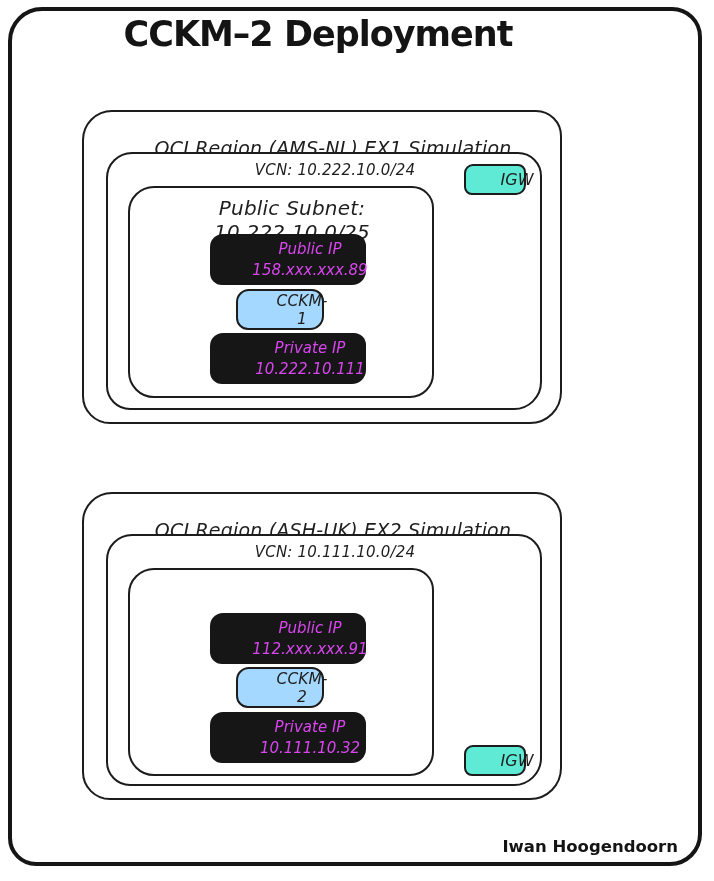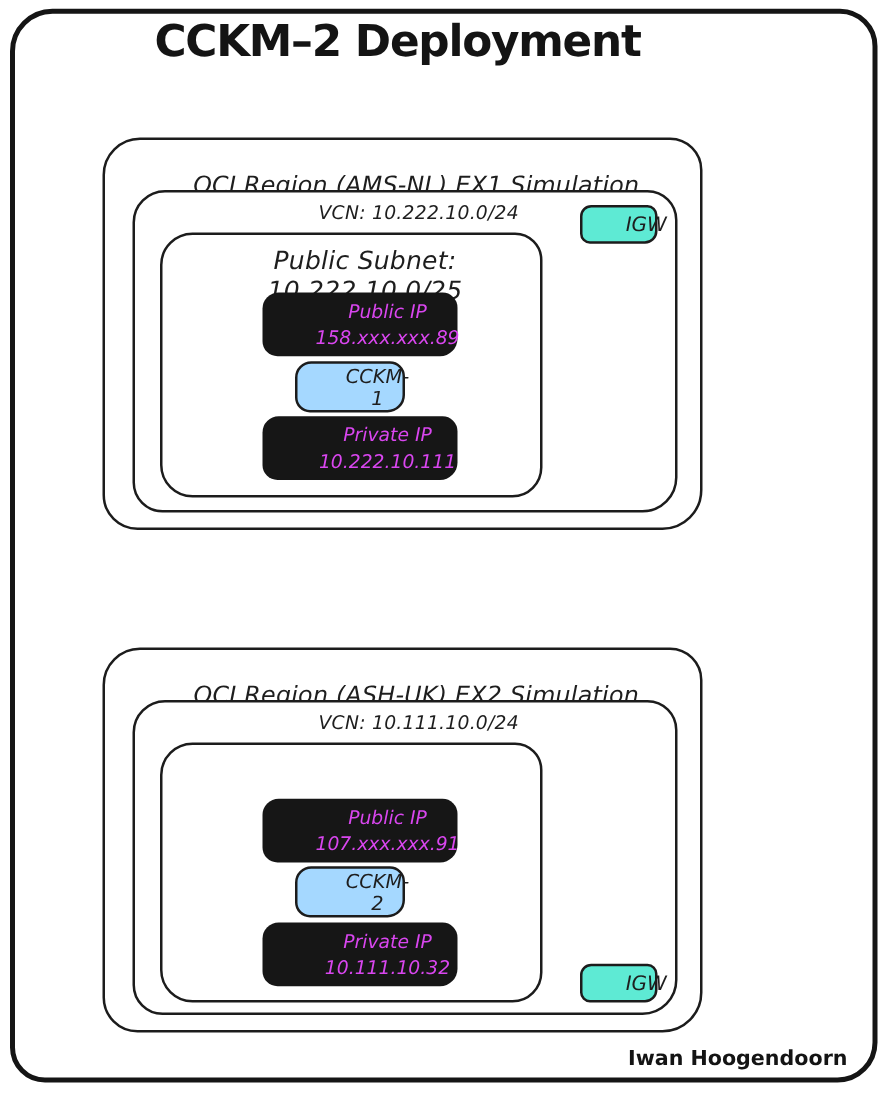--- a/index.html
+++ b/index.html
@@ -37,21 +37,21 @@
   .box {
     position: absolute;
     background: #ffffff;
     border: 2.6px solid #1c1c1c;
   }
   .region-box {
     left: 82px; width: 480px;
     border-radius: 30px 26px 32px 28px;
   }
   .region-1 { top: 110px; height: 314px; }
-  .region-2 { top: 492px; height: 308px; margin-top: 26px; }
+  .region-2 { top: 492px; height: 308px; }
   .vcn-box {
     left: 22px; top: 40px; width: 436px;
     border-radius: 26px 24px 28px 24px;
   }
   .region-1 .vcn-box { height: 258px; }
   .region-2 .vcn-box { height: 252px; }
   .subnet-box {
     left: 20px; top: 32px; width: 306px;
     border-radius: 26px 22px 24px 26px;
   }
@@ -175,21 +175,21 @@
       <div class="vcn-label hand">VCN: 10.111.10.0/24</div>
 
       <div class="igw-badge igw-bottom">
         <span>IGW</span>
       </div>
 
       <div class="box subnet-box">
 
         <div class="chip chip-dark r2-public">
           <span class="chip-line">Public IP</span>
-          <span class="chip-line">107.xxx.xxx.91</span>
+          <span class="chip-line">112.xxx.xxx.91</span>
         </div>
 
         <div class="chip chip-blue r2-inst">
           <span>CCKM-2</span>
         </div>
 
         <div class="chip chip-dark r2-private">
           <span class="chip-line">Private IP</span>
           <span class="chip-line">10.111.10.32</span>
         </div>

